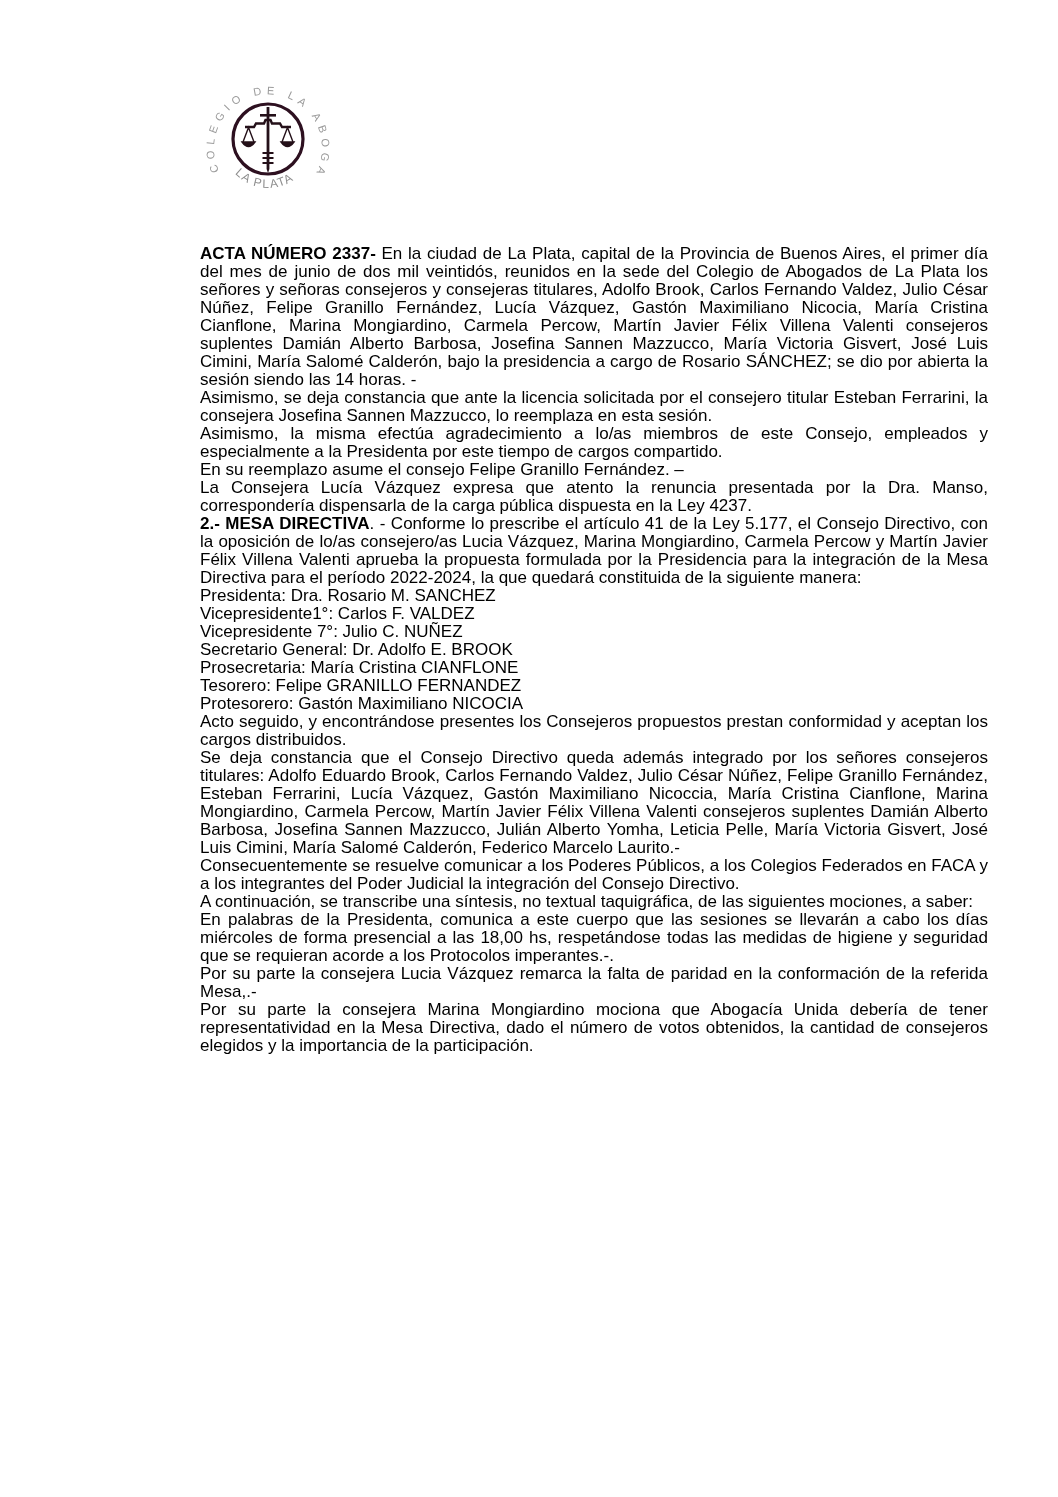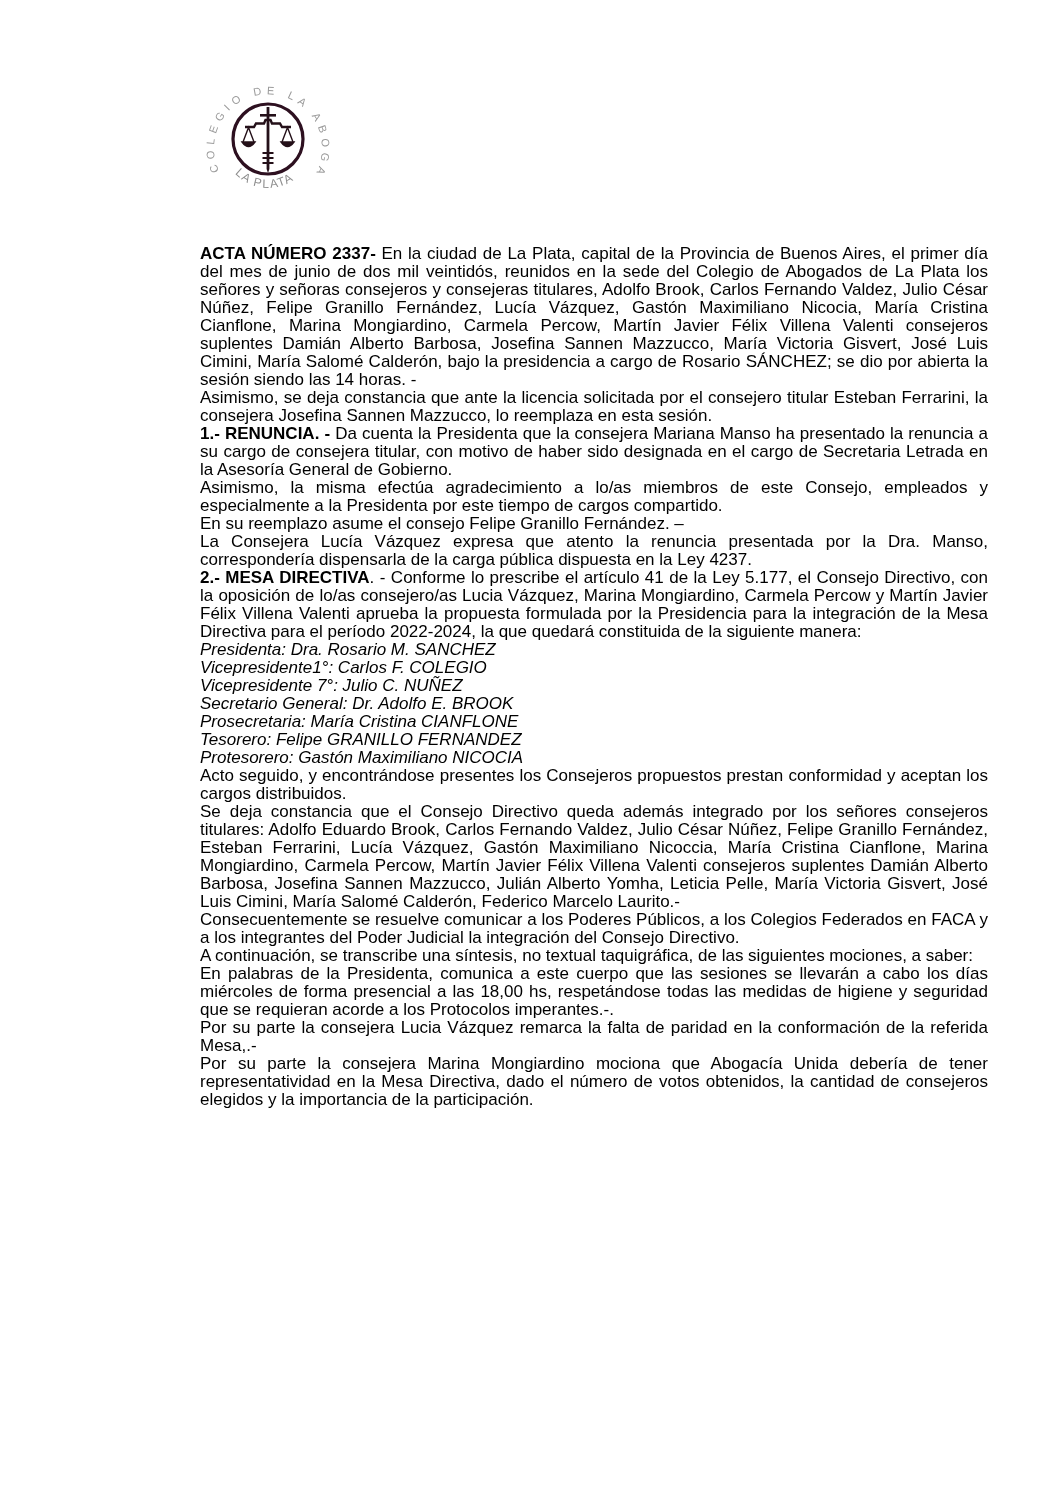--- a/index.html
+++ b/index.html
@@ -30,21 +30,20 @@
     color: #000000;
     font-size: 17px;
     line-height: 18px;
   }
   .doc p {
     margin: 0;
     text-align: justify;
   }
   .doc p.left {
     text-align: left;
-    font-style: italic;
   }
   .doc b {
     font-weight: bold;
   }
   .arc-text {
     font-family: "Liberation Sans", sans-serif;
     font-size: 11px;
     letter-spacing: 1px;
     fill: #9b9b9b;
   }
@@ -98,27 +97,26 @@
         <path d="M 81 68 L 86.5 53.5 L 92 68" fill="none" stroke-width="1.4"></path>
 
         <path d="M 80 68 L 93 68 Q 86.5 77 80 68 Z" stroke-width="1.4"></path>
       </g>
     </svg>
   </div>
 
   <div class="doc">
       <p><b>ACTA NÚMERO 2337-</b> En la ciudad de La Plata, capital de la Provincia de Buenos Aires, el primer día del mes de junio de dos mil veintidós, reunidos en la sede del Colegio de Abogados de La Plata los señores y señoras consejeros y consejeras titulares, Adolfo Brook, Carlos Fernando Valdez, Julio César Núñez, Felipe Granillo Fernández, Lucía Vázquez, Gastón Maximiliano Nicocia, María Cristina Cianflone, Marina Mongiardino, Carmela Percow, Martín Javier Félix Villena Valenti consejeros suplentes Damián Alberto Barbosa, Josefina Sannen Mazzucco, María Victoria Gisvert, José Luis Cimini, María Salomé Calderón, bajo la presidencia a cargo de Rosario SÁNCHEZ; se dio por abierta la sesión siendo las 14 horas. -</p>
       <p>Asimismo, se deja constancia que ante la licencia solicitada por el consejero titular Esteban Ferrarini, la consejera Josefina Sannen Mazzucco, lo reemplaza en esta sesión.</p>
-      <p><b>1.- RENUNCIA. -</b> Da cuenta la Presidenta que la consejera Mariana Manso ha presentado la renuncia a su cargo de consejera titular, con motivo de haber sido designada en el cargo de Secretaria Letrada en la Asesoría General de Gobierno.</p>
       <p>Asimismo, la misma efectúa agradecimiento a lo/as miembros de este Consejo, empleados y especialmente a la Presidenta por este tiempo de cargos compartido.</p>
       <p>En su reemplazo asume el consejo Felipe Granillo Fernández. –</p>
       <p>La Consejera Lucía Vázquez expresa que atento la renuncia presentada por la Dra. Manso, correspondería dispensarla de la carga pública dispuesta en la Ley 4237.</p>
       <p><b>2.- MESA DIRECTIVA</b>. - Conforme lo prescribe el artículo 41 de la Ley 5.177, el Consejo Directivo, con la oposición de lo/as consejero/as Lucia Vázquez, Marina Mongiardino, Carmela Percow y Martín Javier Félix Villena Valenti aprueba la propuesta formulada por la Presidencia para la integración de la Mesa Directiva para el período 2022-2024, la que quedará constituida de la siguiente manera:</p>
       <p class="left">Presidenta: Dra. Rosario M. SANCHEZ</p>
-      <p class="left">Vicepresidente1°: Carlos F. COLEGIO</p>
+      <p class="left">Vicepresidente1°: Carlos F. VALDEZ</p>
       <p class="left">Vicepresidente 7°: Julio C. NUÑEZ</p>
       <p class="left">Secretario General: Dr. Adolfo E. BROOK</p>
       <p class="left">Prosecretaria: María Cristina CIANFLONE</p>
       <p class="left">Tesorero: Felipe GRANILLO FERNANDEZ</p>
       <p class="left">Protesorero: Gastón Maximiliano NICOCIA</p>
       <p>Acto seguido, y encontrándose presentes los Consejeros propuestos prestan conformidad y aceptan los cargos distribuidos.</p>
       <p>Se deja constancia que el Consejo Directivo queda además integrado por los señores consejeros titulares: Adolfo Eduardo Brook, Carlos Fernando Valdez, Julio César Núñez, Felipe Granillo Fernández, Esteban Ferrarini, Lucía Vázquez, Gastón Maximiliano Nicoccia, María Cristina Cianflone, Marina Mongiardino, Carmela Percow, Martín Javier Félix Villena Valenti consejeros suplentes Damián Alberto Barbosa, Josefina Sannen Mazzucco, Julián Alberto Yomha, Leticia Pelle, María Victoria Gisvert, José Luis Cimini, María Salomé Calderón, Federico Marcelo Laurito.-</p>
       <p>Consecuentemente se resuelve comunicar a los Poderes Públicos, a los Colegios Federados en FACA y a los integrantes del Poder Judicial la integración del Consejo Directivo.</p>
       <p>A continuación, se transcribe una síntesis, no textual taquigráfica, de las siguientes mociones, a saber:</p>
       <p>En palabras de la Presidenta, comunica a este cuerpo que las sesiones se llevarán a cabo los días miércoles de forma presencial a las 18,00 hs, respetándose todas las medidas de higiene y seguridad que se requieran acorde a los Protocolos imperantes.-.</p>

